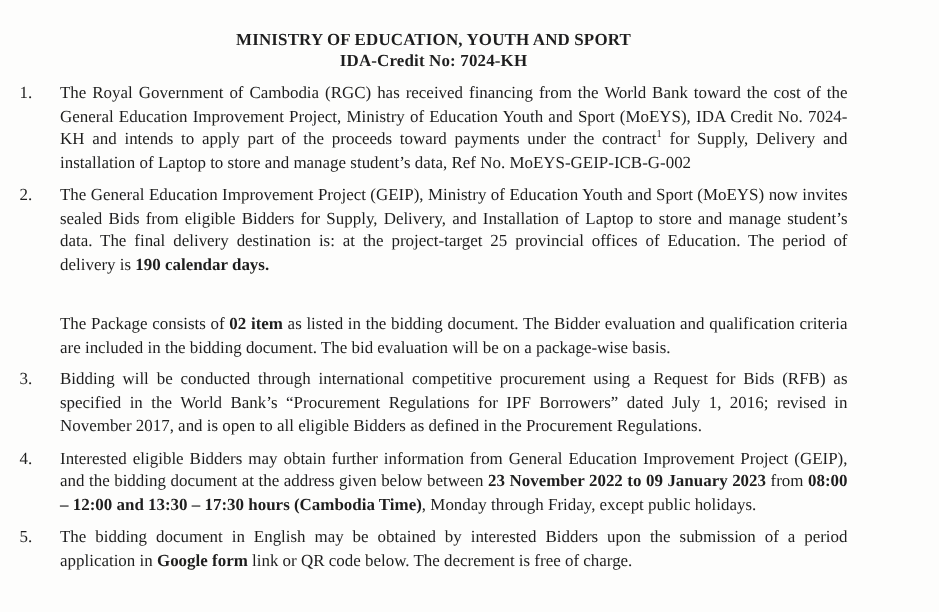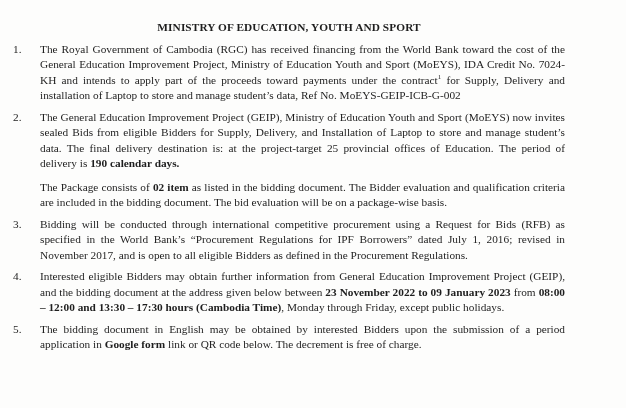--- a/index.html
+++ b/index.html
@@ -48,37 +48,38 @@
   }
   .content {
     flex: 1 1 auto;
     min-width: 0;
   }
   .content p {
     margin: 0;
     text-align: justify;
   }
   .content p + p {
-    margin-top: 8px;
+    margin-top: 24px;
   }
   .b {
     font-weight: bold;
   }
   sup.fn {
     font-size: 7px;
     line-height: 0;
     vertical-align: super;
   }
 </style>
 </head>
 <body>
 
 <div class="page">
   <header class="doc-header" id="doc-header">
       <div class="h-line"><span class="b">MINISTRY OF EDUCATION, YOUTH AND SPORT</span></div>
+      <div class="h-line"><span class="b">IDA-Credit No: 7024-KH</span></div>
     </header>
   <main class="doc-body" id="doc-body">
       <div class="item">
         <div class="num">1.</div>
         <div class="content">
           <p><span>The Royal Government of Cambodia (RGC) has received financing from the World Bank toward the cost of the General Education Improvement Project, Ministry of Education Youth and Sport (MoEYS), IDA Credit No. 7024-KH and intends to apply part of the proceeds toward payments under the contract</span><sup class="fn">1</sup><span> for Supply, Delivery and installation of Laptop to store and manage student’s data, Ref No. MoEYS-GEIP-ICB-G-002</span></p>
         </div>
       </div>
       <div class="item">
         <div class="num">2.</div>

